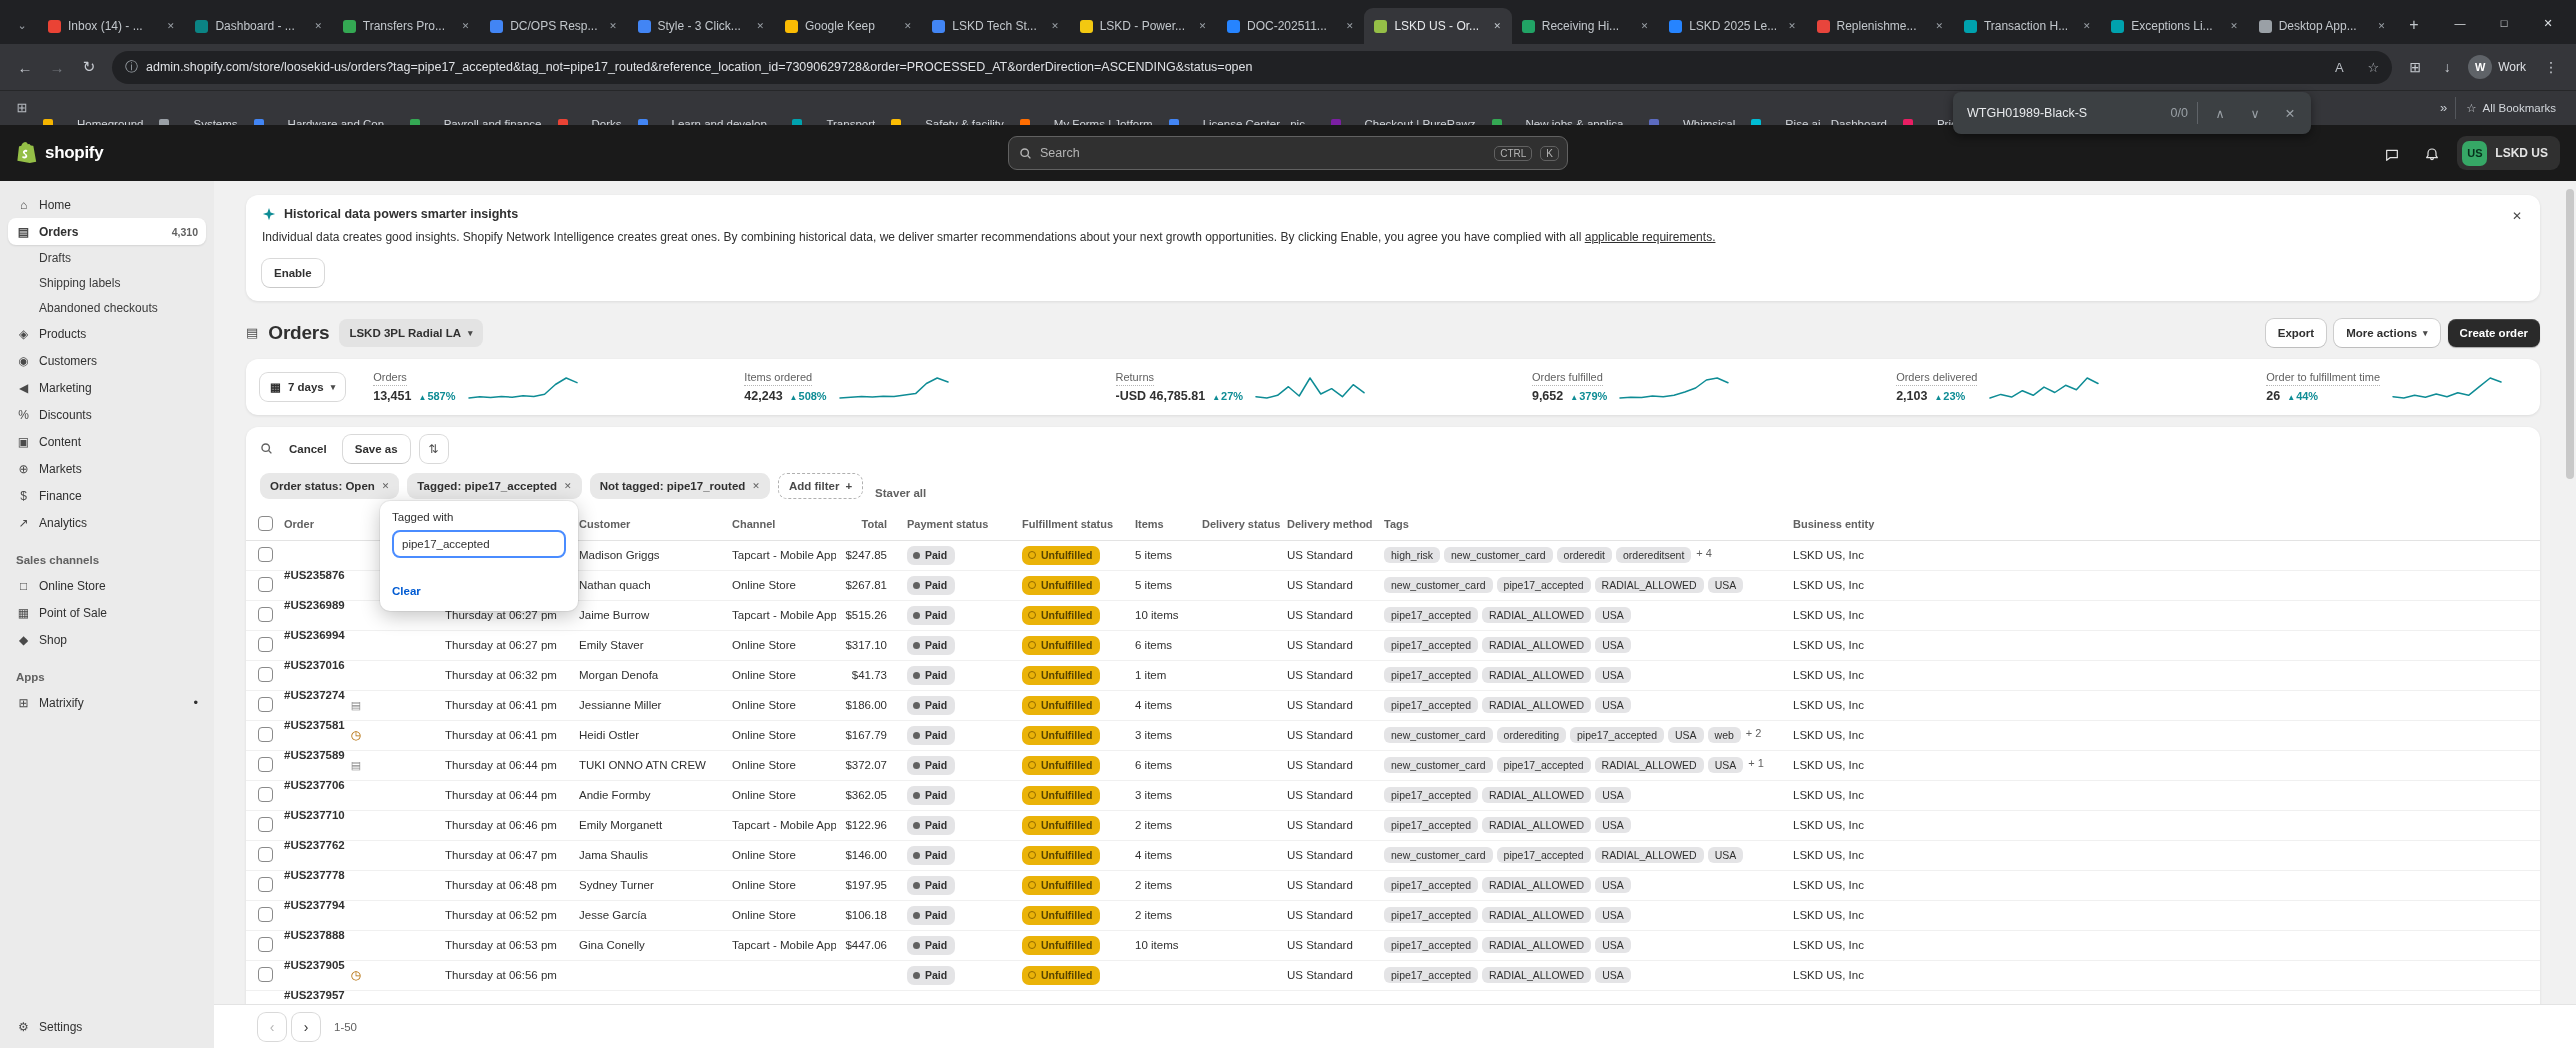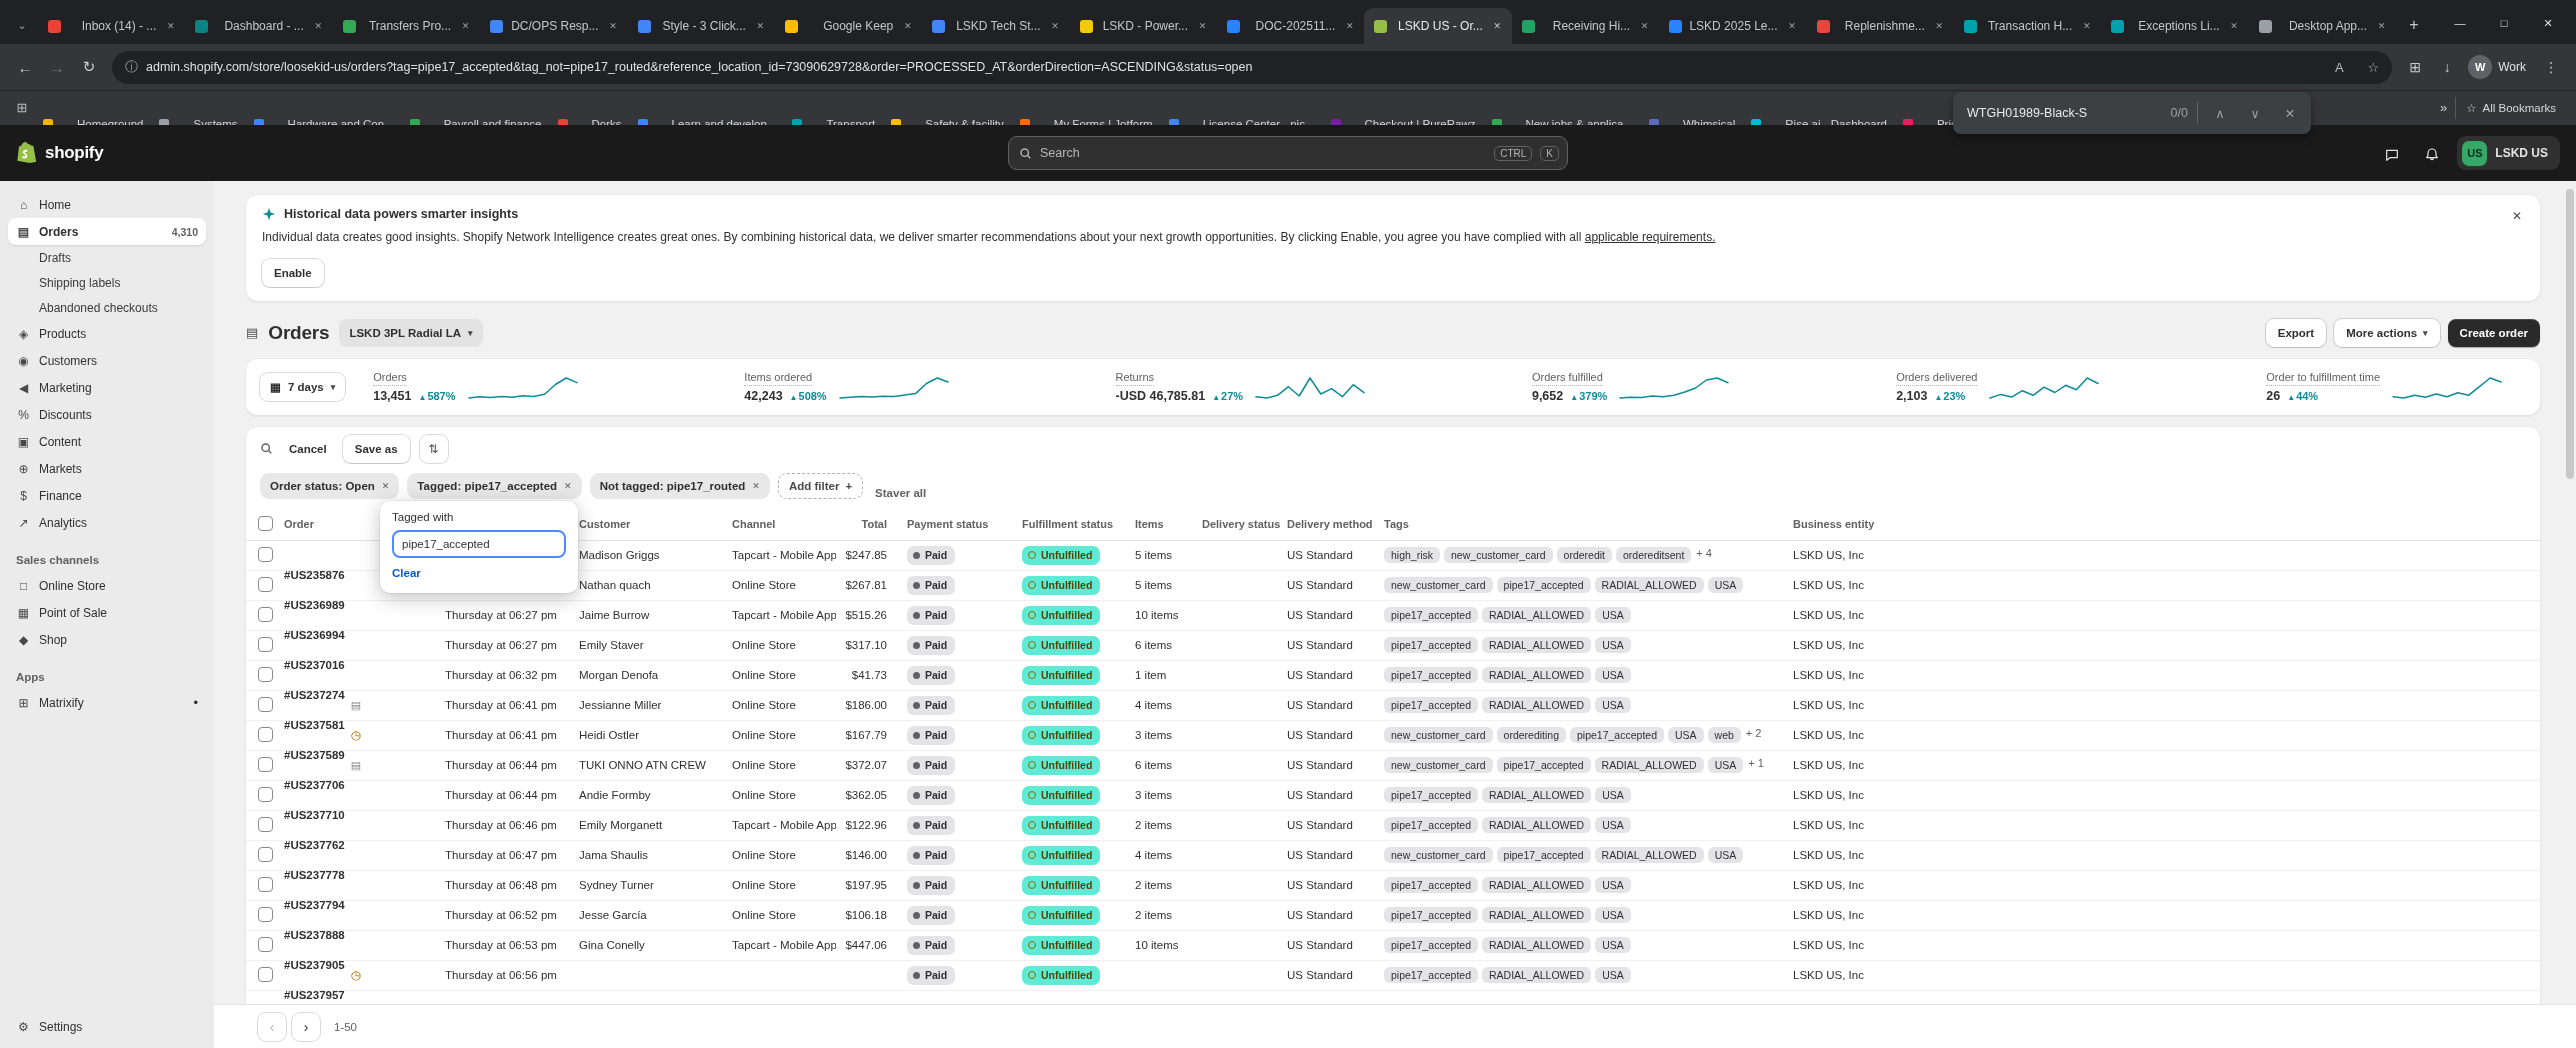--- a/index.html
+++ b/index.html
@@ -6,21 +6,21 @@
   html,body { margin:0; padding:0; }
   body {
     width:2576px; height:1048px; overflow:hidden; position:relative;
     background:#f1f1f1; font-family:"Liberation Sans", sans-serif; color:#303030;
   }
 
   
   .tabstrip { height:44px; background:#202124; display:flex; align-items:flex-end; padding:7px 6px 0; }
   .tsearch { width:28px; height:28px; margin:0 2px 5px; border-radius:50%; color:#9aa0a6; display:flex; align-items:center; justify-content:center; font-size:11px; }
   .tabs { display:flex; flex:1; min-width:0; align-items:flex-end; }
-  .tab { position:relative; flex:1 1 150px; min-width:0; max-width:152px; height:36px; display:flex; align-items:center; gap:7px; padding:0 7px 0 10px; border-radius:9px 9px 0 0; color:#c2c7cc; font-size:12px; cursor:default;text-align:right; }
+  .tab { position:relative; flex:1 1 150px; min-width:0; max-width:152px; height:36px; display:flex; align-items:center; gap:7px; padding:0 7px 0 10px; border-radius:9px 9px 0 0; color:#c2c7cc; font-size:12px; cursor:default; }
   .tab.active { background:#35363a; color:#e8eaed; z-index:2; }
   .fav { width:13px; height:13px; border-radius:3px; flex:none; }
   .tlabel { flex:1; min-width:0; overflow:hidden; white-space:nowrap; }
   .tclose { flex:none; width:15px; height:15px; border-radius:50%; display:flex; align-items:center; justify-content:center; font-size:9px; color:#9aa0a6; }
   .tab.active .tclose { color:#c2c7cc; }
   .newtab { width:28px; height:28px; margin:0 4px 5px; display:flex; align-items:center; justify-content:center; color:#c2c7cc; font-size:16px; border-radius:50%; }
   .wincontrols { display:flex; align-self:flex-start; height:32px; margin-left:6px; }
   .wincontrols span { width:44px; display:flex; align-items:center; justify-content:center; color:#dde1e4; font-size:11px; }
 
   .toolbar { height:46px; background:#35363a; display:flex; align-items:center; gap:2px; padding:0 10px; }
@@ -122,33 +122,33 @@
   .thead { height:32px; border-bottom:1px solid #e3e3e3; color:#616161; font-size:11px; font-weight:650; }
   .trow { height:30px; border-bottom:1px solid #f0f0f0; font-size:11.5px; color:#303030; }
   .cb { width:15px; height:15px; border:1.5px solid #8a8a8a; border-radius:4px; background:#fff; display:inline-block; }
   .c-order { display:flex; align-items:center; gap:6px; }
   .oid { font-weight:700;margin-top:39px; }
   .rowicon.note { color:#8a8a8a; font-size:11px; }
   .rowicon.clock { color:#b26a00; font-size:12px; }
   .c-total { text-align:right; padding-right:20px !important; }
   .badge { display:inline-flex; align-items:center; gap:5px; height:19px; border-radius:7px; padding:0 8px 0 6px; font-size:10.5px; font-weight:550; }
   .badge.gray { background:#e4e4e6; color:#303030; }
-  .badge.yellow { background:#5eead4; color:#574400;align-items:center; }
+  .badge.yellow { background:#eab308; color:#574400;align-items:center; }
   .bdot { width:7px; height:7px; border-radius:50%; flex:none; }
   .bdot.paid { background:#616161; }
   .bdot.unful { width:8px; height:8px; border:1.5px solid #916a00; background:transparent; }
   .c-tags { display:flex; align-items:flex-start; gap:5px; }
   .tagswrap { display:flex; gap:4px; min-width:0; overflow:hidden; }
   .tag { background:#e4e4e6; border-radius:6px; padding:2px 7px; font-size:10.5px; color:#303030; white-space:nowrap; flex:none; }
   .tagextra { font-size:11px; color:#616161; white-space:nowrap; flex:none; }
 
   .popover { position:absolute; left:134px; top:74px; width:198px; background:#fff; border-radius:10px; box-shadow:0 5px 20px rgba(0,0,0,.24), 0 0 0 1px rgba(0,0,0,.05); padding:10px 12px 12px; z-index:30; }
   .pop-title { font-size:11.5px; color:#303030; }
   .pop-input { margin-top:7px; width:100%; height:28px; border:2px solid #4a8cff; border-radius:8px; padding:0 8px; font-size:11.5px; color:#303030; font-family:inherit; outline:none; }
-  .pop-clear { margin-top:9px; font-size:11.5px; color:#005bd3; font-weight:550; display:inline-block; }
+  .pop-clear { margin-top:27px; font-size:11.5px; color:#005bd3; font-weight:550; display:inline-block; }
 
   .footer { position:absolute; left:0; right:0; bottom:0; height:44px; background:#fff; border-top:1px solid #e3e3e3; display:flex; align-items:center; padding-left:44px; z-index:40; }
   .pgbtn { width:28px; height:28px; border-radius:8px; box-shadow:0 0 0 1px rgba(0,0,0,.15); display:flex; align-items:center; justify-content:center; font-size:14px; color:#303030; background:#fff; }
   .pgbtn + .pgbtn { margin-left:6px; }
   .pgbtn.dis { color:#b5b5b5; }
   .pgrange { margin-left:14px; font-size:11.5px; color:#616161; }
 
   .scrollthumb { position:absolute; right:2px; top:8px; width:8px; height:290px; border-radius:4px; background:#c9c9c9; z-index:60; }
 </style>
 </head>

